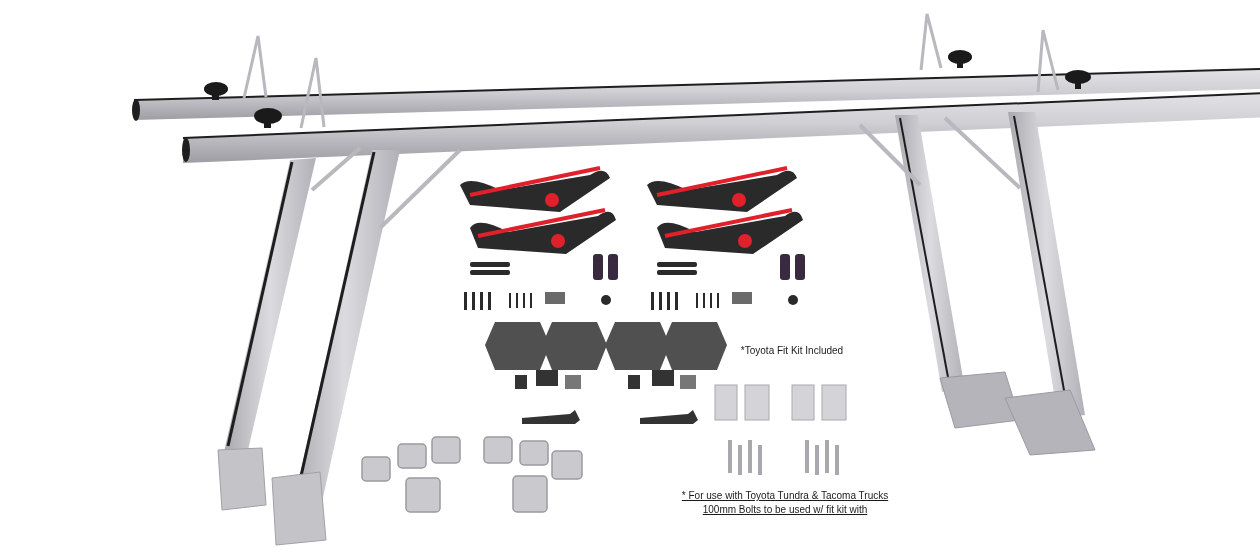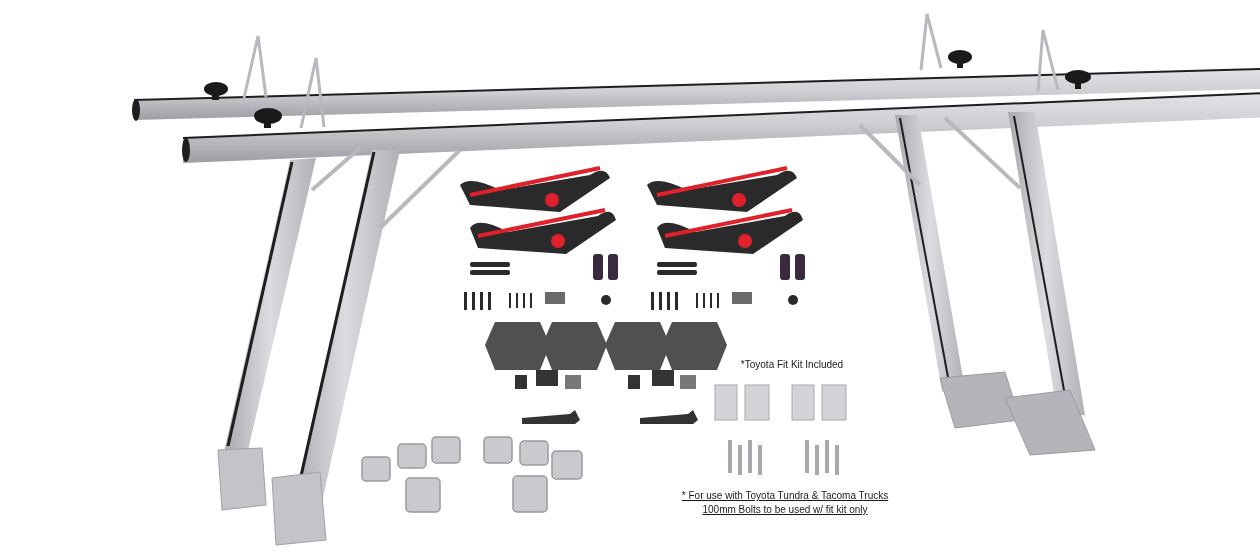--- a/index.html
+++ b/index.html
@@ -1,19 +1,19 @@
 <!DOCTYPE html>
 <html><head>
   <meta charset="utf-8">
   <style>
     html, body { margin:0; padding:0; background:#ffffff; }
     body { width:1260px; height:560px; position:relative; overflow:hidden; font-family:"Liberation Sans", sans-serif; }
     .scene { position:absolute; left:0; top:0; width:1260px; height:560px; }
     .caption { position:absolute; color:#1a1a1a; font-size:10px; text-align:center; line-height:14px; }
-    #fit-title { left:732px; top:358px; width:120px; }
+    #fit-title { left:732px; top:344px; width:120px; }
     #note { left:655px; top:489px; width:260px;text-decoration:underline; }
   </style>
 </head>
 <body>
 
 <svg class="scene" viewBox="0 0 1260 560" xmlns="http://www.w3.org/2000/svg">
   <defs>
     <linearGradient id="tube" x1="0" y1="0" x2="0" y2="1">
       <stop offset="0" stop-color="#e4e4e8"></stop>
       <stop offset="0.45" stop-color="#cfcfd4"></stop>
@@ -174,14 +174,14 @@
         <rect x="815" y="445" width="4" height="30"></rect>
         <rect x="825" y="440" width="4" height="33"></rect>
         <rect x="835" y="445" width="4" height="30"></rect>
     </g>
   </g>
 </svg>
 
 <div class="caption" id="fit-title">*Toyota Fit Kit Included</div>
 <div class="caption" id="note">
   <div>* For use with Toyota Tundra &amp; Tacoma Trucks</div>
-  <div>100mm Bolts to be used w/ fit kit only</div>
+  <div>100mm Bolts to be used w/ fit kit with</div>
 </div>
 
 </body></html>

